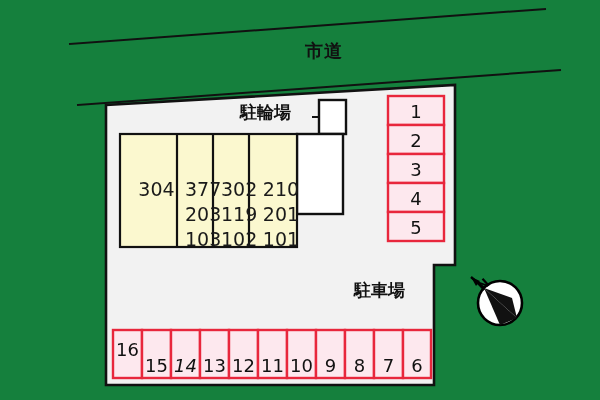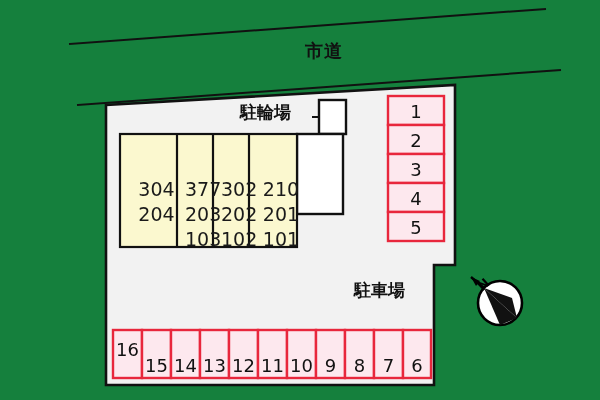--- a/index.html
+++ b/index.html
@@ -134,43 +134,42 @@
 
   <div class="label-text" id="road-label">市道</div>
 
   <div class="label-text" id="bike-label">駐輪場</div>
 
   <div class="label-text" id="lot-label">駐車場</div>
 
   <div id="compass-n">N</div>
 
   <div class="unit-cell" style="left:120px; top:180px; width:57px;">304</div>
-  <div class="unit-cell" style="left:120px; top:205px; width:57px;">204</div>
 
   <div class="unit-cell" style="left:177px; top:180px; width:36px;">377</div>
   <div class="unit-cell" style="left:177px; top:205px; width:36px;">203</div>
   <div class="unit-cell" style="left:177px; top:230px; width:36px;">103</div>
 
   <div class="unit-cell" style="left:213px; top:180px; width:36px;">302</div>
-  <div class="unit-cell" style="left:213px; top:205px; width:36px;">202</div>
+  <div class="unit-cell" style="left:213px; top:205px; width:36px;">119</div>
   <div class="unit-cell" style="left:213px; top:230px; width:36px;">102</div>
 
   <div class="unit-cell" style="left:249px; top:180px; width:48px;">210</div>
   <div class="unit-cell" style="left:249px; top:205px; width:48px;">201</div>
   <div class="unit-cell" style="left:249px; top:230px; width:48px;">101</div>
 
   <div class="stall-num" style="left:388px; top:103px; width:56px;">1</div>
   <div class="stall-num" style="left:388px; top:132px; width:56px;">2</div>
   <div class="stall-num" style="left:388px; top:161px; width:56px;">3</div>
   <div class="stall-num" style="left:388px; top:190px; width:56px;">4</div>
   <div class="stall-num" style="left:388px; top:219px; width:56px;">5</div>
 
   <div class="stall-num" style="left:113px; top:341px; width:29px;">16</div>
   <div class="stall-num" style="left:142px; top:357px; width:29px;">15</div>
-  <div class="stall-num" style="left:171px; top:357px; width:29px;">14</div>
+  <div class="stall-num" style="left:171px; top:357px; width:29px;font-style:italic;">14</div>
   <div class="stall-num" style="left:200px; top:357px; width:29px;">13</div>
   <div class="stall-num" style="left:229px; top:357px; width:29px;">12</div>
   <div class="stall-num" style="left:258px; top:357px; width:29px;">11</div>
   <div class="stall-num" style="left:287px; top:357px; width:29px;">10</div>
   <div class="stall-num" style="left:316px; top:357px; width:29px;">9</div>
   <div class="stall-num" style="left:345px; top:357px; width:29px;">8</div>
   <div class="stall-num" style="left:374px; top:357px; width:29px;">7</div>
   <div class="stall-num" style="left:403px; top:357px; width:28px;">6</div>
 
 </div>

